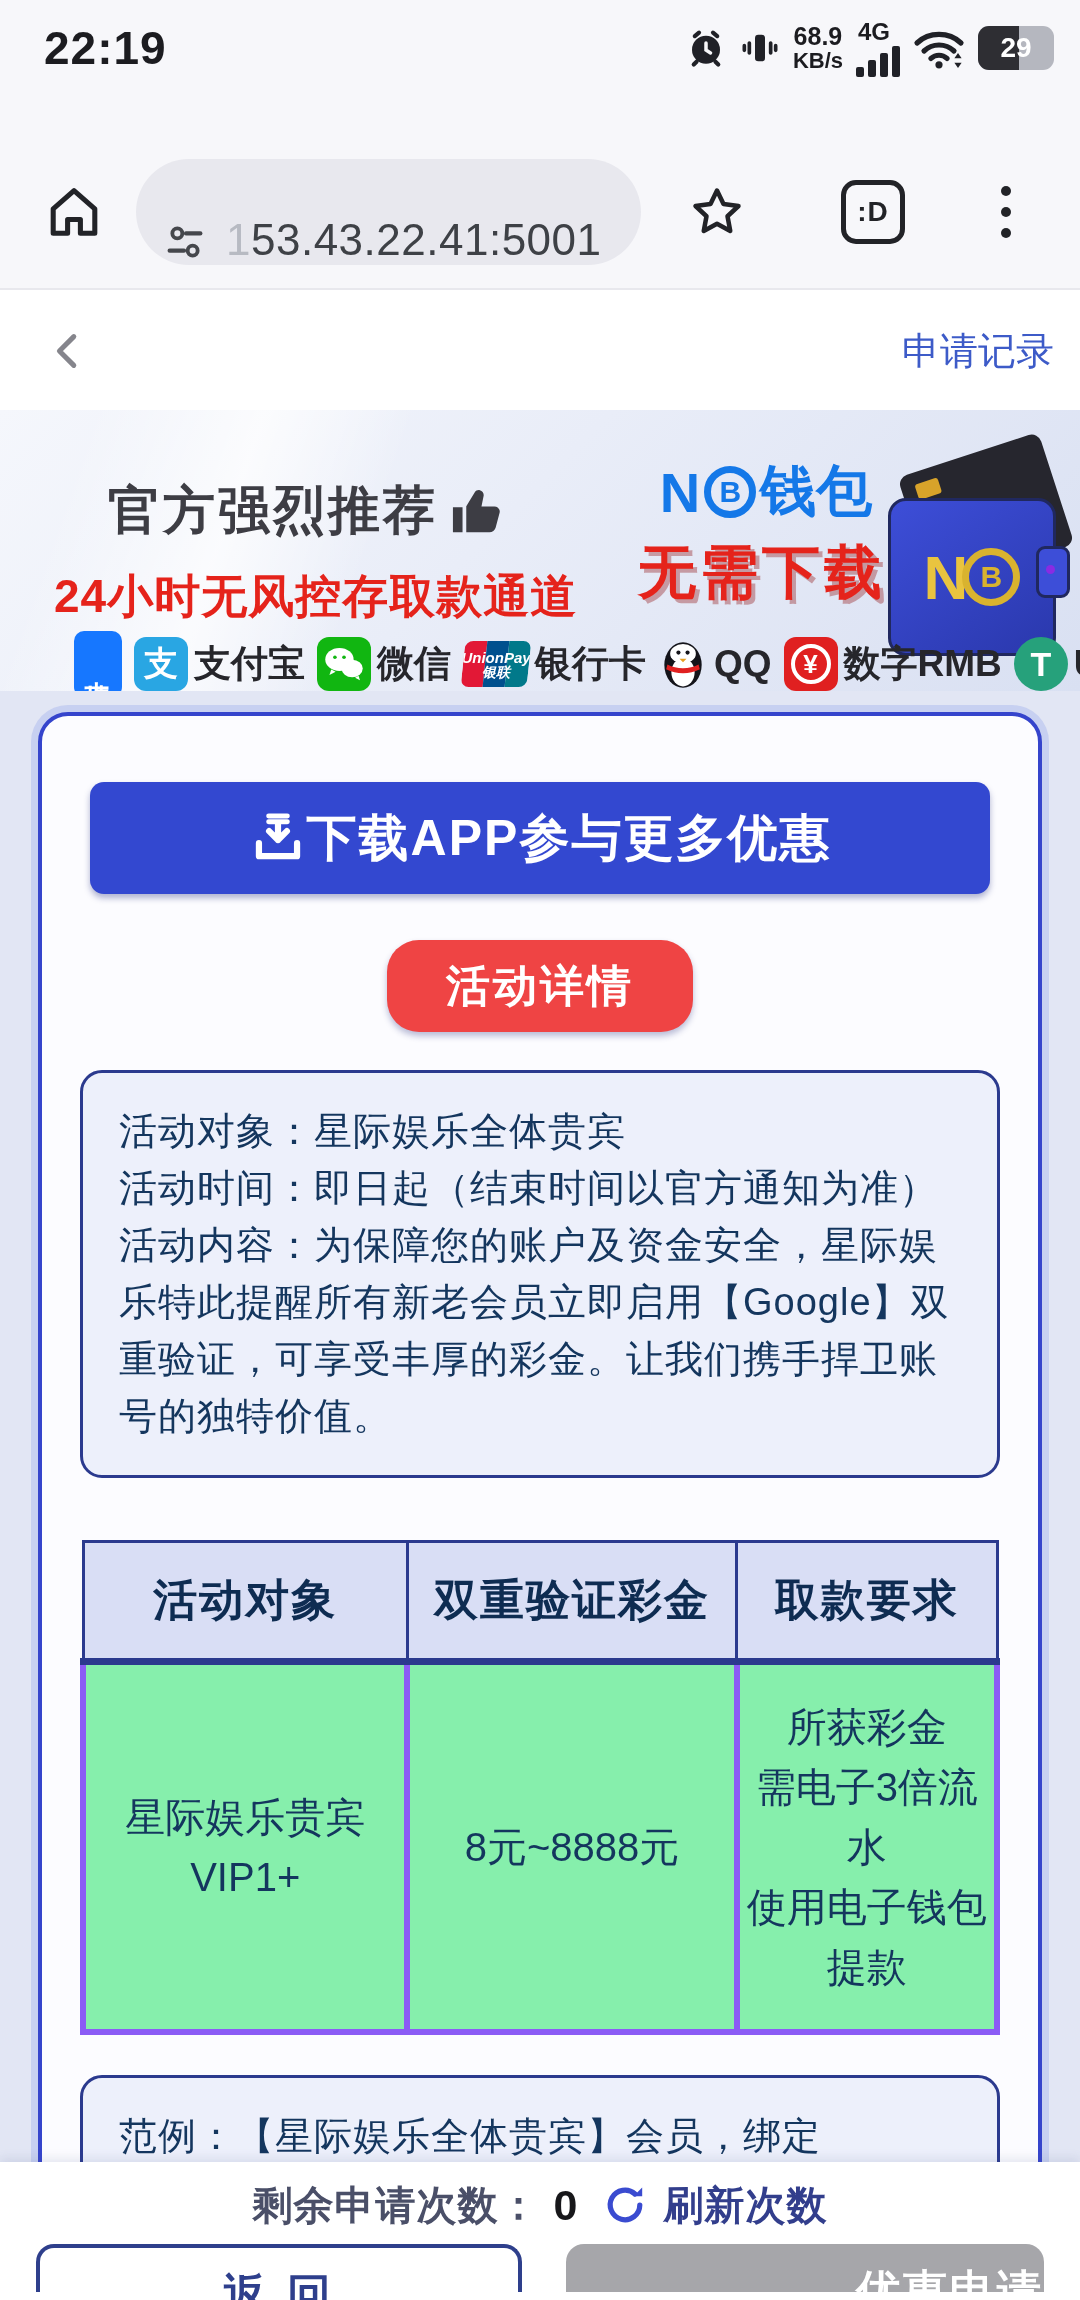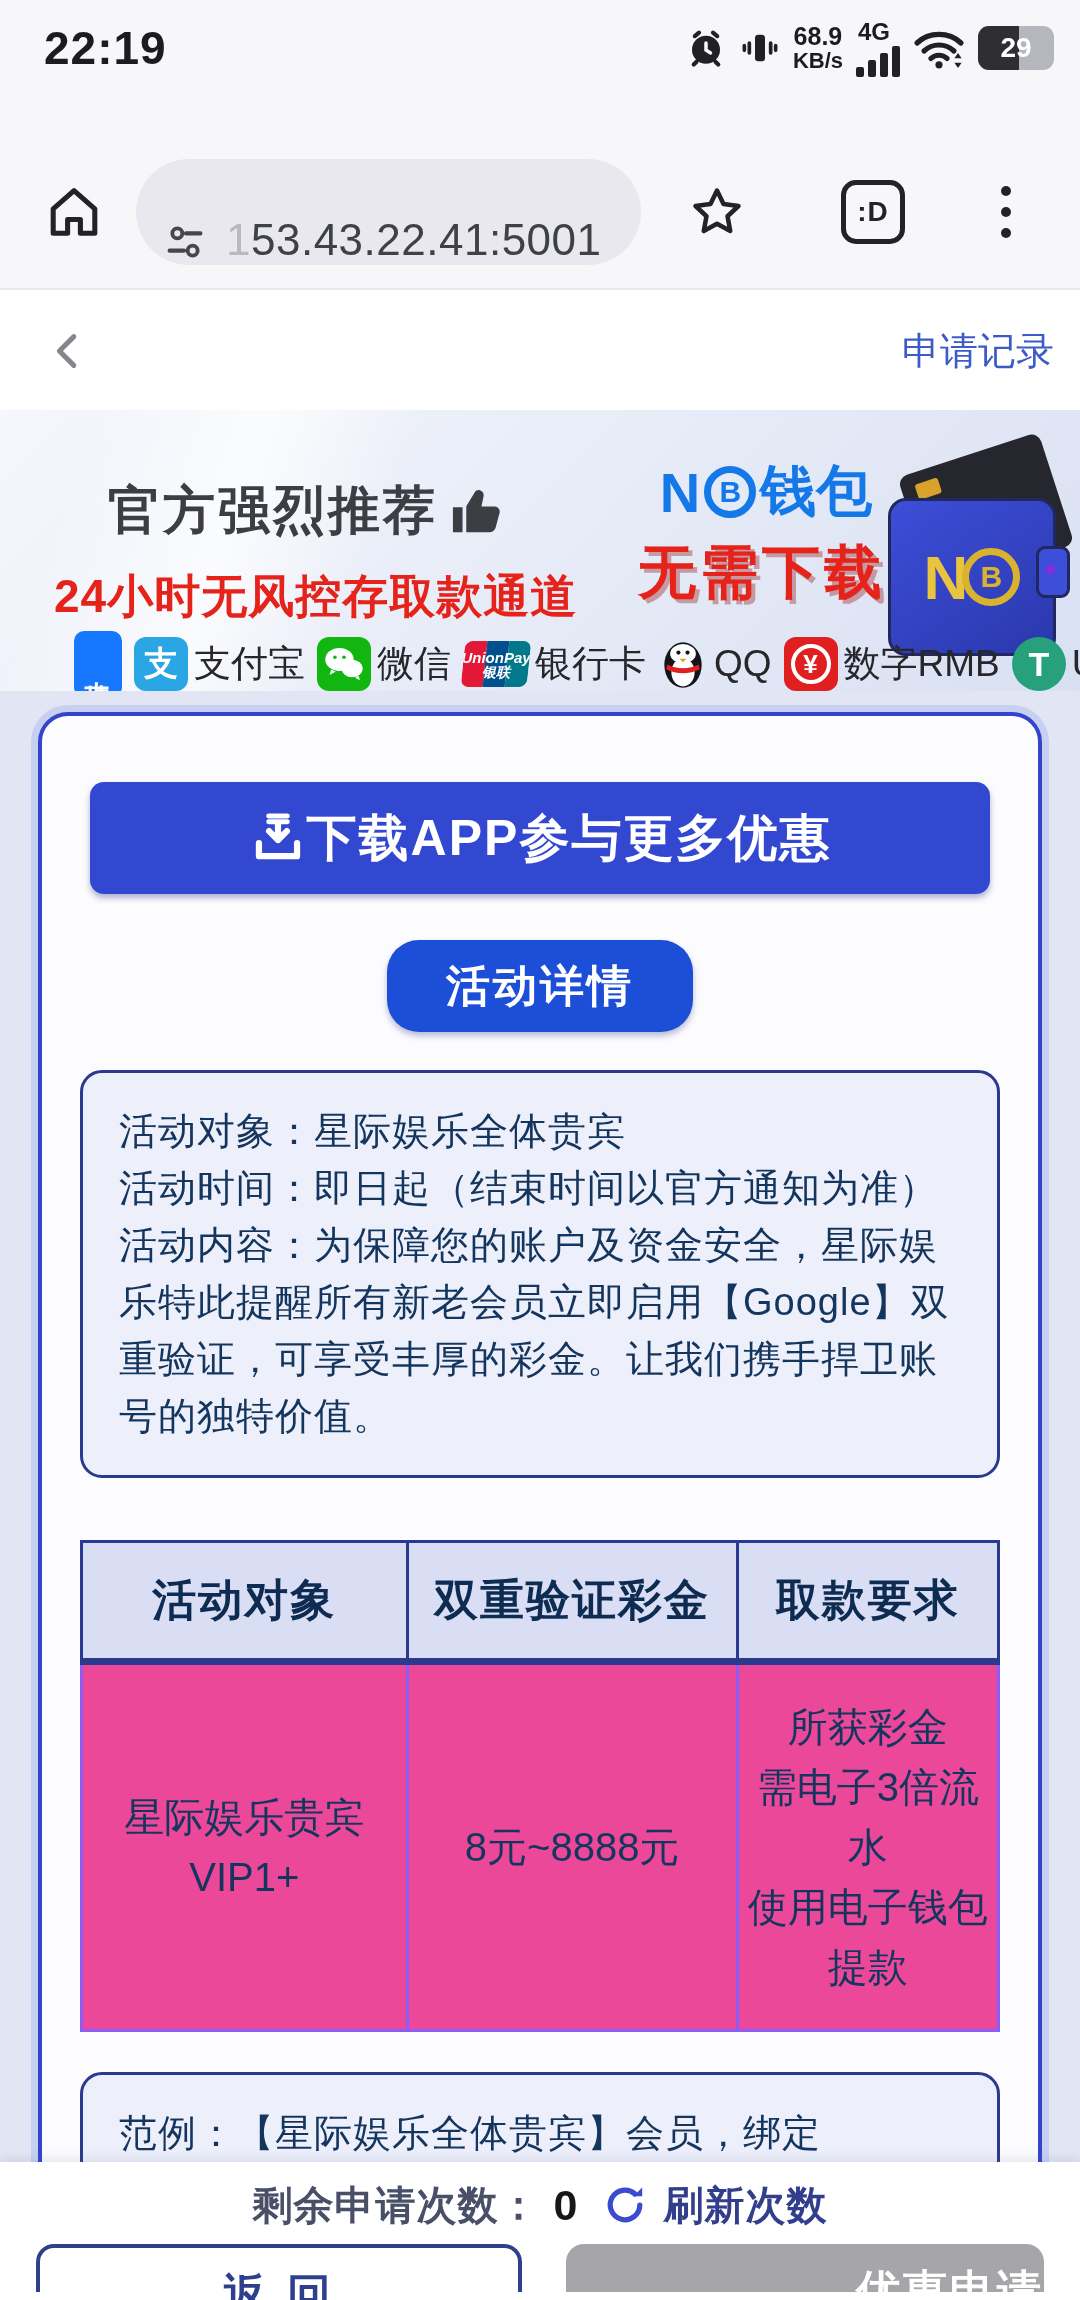--- a/index.html
+++ b/index.html
@@ -74,21 +74,21 @@
   .wallet .nc .c{width:58px;height:58px;border:7px solid #d9b32f;border-radius:50%;margin-left:-6px;
                  display:flex;align-items:center;justify-content:center;color:#d9b32f;font-size:30px;font-weight:900;
                  box-sizing:border-box;}
   .wallet .strap{position:absolute;right:-6px;top:96px;width:28px;height:46px;background:#3d4ed8;
                  border:3px solid #20285f;border-radius:9px;}
   .wallet .strap i{position:absolute;left:7px;top:16px;width:9px;height:9px;border-radius:50%;background:#8a2be2;}
 
   
   .payments{position:absolute;left:74px;bottom:-6px;display:flex;align-items:center;gap:12px;}
   .pay-item{display:flex;align-items:center;gap:6px;}
-  .pay-label{font-size:37px;font-weight:400;color:#26262b;white-space:nowrap;}
+  .pay-label{font-size:37px;font-weight:700;color:#26262b;white-space:nowrap;}
   .tile{border-radius:10px;display:flex;align-items:center;justify-content:center;color:#fff;font-weight:800;}
   .tile-zhichi{width:48px;height:66px;background:#1677ff;font-size:26px;
                writing-mode:vertical-rl;text-orientation:upright;letter-spacing:3px;}
   .tile-alipay{width:54px;height:54px;background:#29a6e3;font-size:34px;border-radius:12px;}
   .tile-wechat{width:54px;height:54px;background:#11b611;border-radius:12px;}
   .tile-union{position:relative;width:66px;height:46px;border-radius:8px;overflow:hidden;display:flex;transform:skewX(-6deg);}
   .tile-union b{flex:1;} .tile-union .s1{background:#e21836;} .tile-union .s2{background:#00508e;} .tile-union .s3{background:#01798a;}
   .union-txt{position:absolute;inset:0;display:flex;flex-direction:column;align-items:center;justify-content:center;
              color:#fff;font-style:italic;line-height:1;transform:skewX(6deg);}
   .union-txt .t1{font-size:15px;font-weight:700;} .union-txt .t2{font-size:14px;font-weight:700;}
@@ -97,30 +97,30 @@
                   justify-content:center;font-size:26px;font-weight:800;color:#fff;box-sizing:border-box;}
   .tile-usdt{width:54px;height:54px;background:#26a17b;border-radius:50%;font-size:34px;}
 
   
   .card{position:absolute;left:38px;right:38px;top:712px;bottom:-10px;background:#fcfcff;
         border:4px solid #3544cc;border-radius:30px 30px 0 0;
         box-shadow:0 0 0 7px rgba(150,165,235,.35);padding:66px 34px 0;box-sizing:border-box;z-index:1;}
   .dl-btn{margin:0 14px;height:112px;background:#3348d0;border-radius:14px;display:flex;align-items:center;
           justify-content:center;gap:0;color:#fff;font-size:50px;font-weight:700;letter-spacing:2px;
           box-shadow:0 4px 6px rgba(30,40,120,.35);}
-  .detail-btn{margin:46px auto 0;width:306px;height:92px;background:#1d4ed8;border-radius:32px;display:flex;
+  .detail-btn{margin:46px auto 0;width:306px;height:92px;background:#ef4444;border-radius:32px;display:flex;
           align-items:center;justify-content:center;color:#fff;font-size:44px;font-weight:700;letter-spacing:3px;
           box-shadow:0 4px 6px rgba(30,40,120,.3);}
   .text-box{margin:38px 4px 0;background:#edf0fb;border:3px solid #2b3a8e;border-radius:22px;
             padding:30px 36px;font-size:38px;font-weight:500;color:#14365e;line-height:1.5;
             white-space:pre-line;letter-spacing:1px;}
   .promo-table{width:calc(100% - 8px);margin:62px 4px 0;border-collapse:collapse;}
   .promo-table th{border:3px solid #2b3a8e;border-bottom:7px solid #2b3a8e;background:#d9def5;
             padding:28px 6px;font-size:44px;font-weight:700;color:#0e2c52;letter-spacing:2px;}
-  .promo-table td{border:3px solid #8b5cf6;background:#ec4899;padding:32px 0;font-size:40px;font-weight:500;
+  .promo-table td{border:6px solid #8b5cf6;background:#86efac;padding:32px 0;font-size:40px;font-weight:500;
             color:#14365e;text-align:center;line-height:1.5;white-space:pre-line;}
   .rules{margin-top:40px;}
 
   
   .footer{position:absolute;left:0;right:0;bottom:0;height:138px;background:#ffffff;z-index:5;
           box-shadow:0 -3px 10px rgba(80,90,140,.14);}
   .refresh-row{height:78px;display:flex;align-items:center;justify-content:center;gap:14px;padding-top:4px;}
   .remaining-label{font-size:40px;font-weight:600;color:#4a4f68;letter-spacing:1px;}
   .remaining-count{font-size:43px;font-weight:700;color:#17171a;margin-right:10px;}
   .refresh-label{font-size:40px;font-weight:600;color:#323e8c;letter-spacing:1px;}

